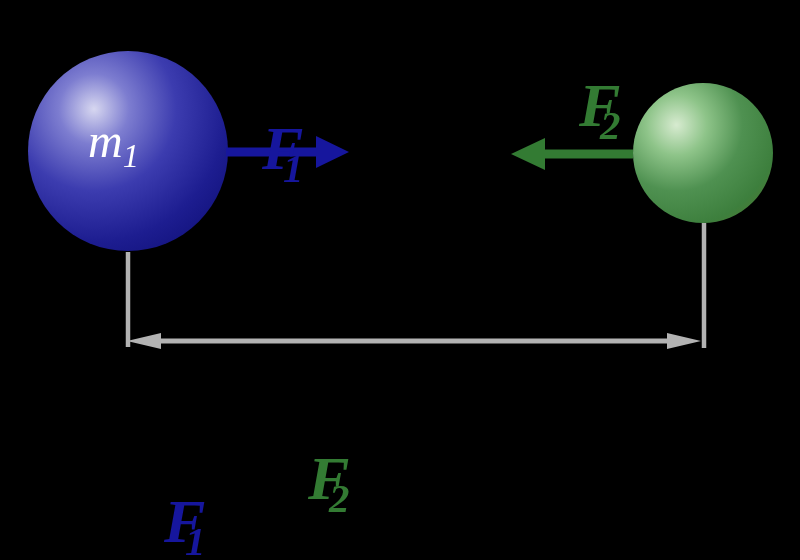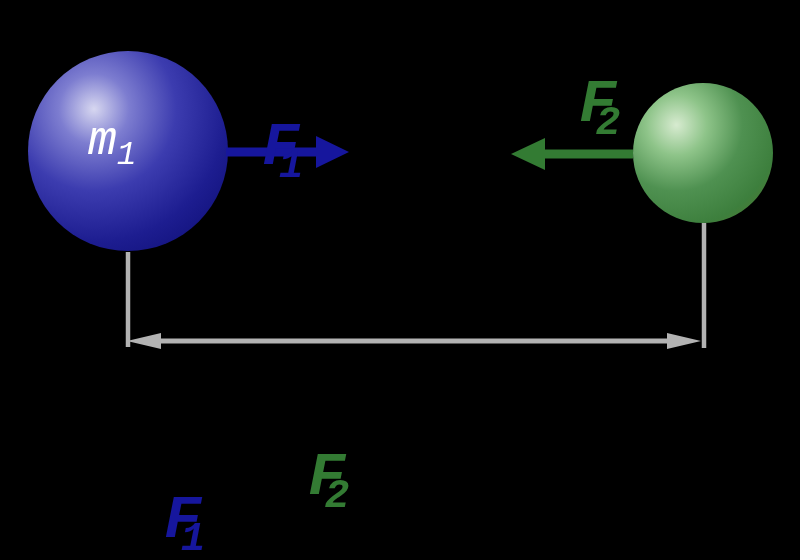--- a/index.html
+++ b/index.html
@@ -6,21 +6,21 @@
     margin: 0;
     padding: 0;
     background: #000;
   }
   #canvas {
     position: relative;
     width: 800px;
     height: 560px;
     overflow: hidden;
     background: var(--background, #000);
-    font-family: Liberation Mono, monospace;
+    font-family: Liberation Serif, serif;
   }
   .sphere {
     position: absolute;
     border-radius: 50%;
   }
   #sphere1 {
     left: 28px; top: 51px;
     width: 200px; height: 200px;
     background: radial-gradient(circle at 33% 29%,
       var(--sphere1_highlight) 0%,

